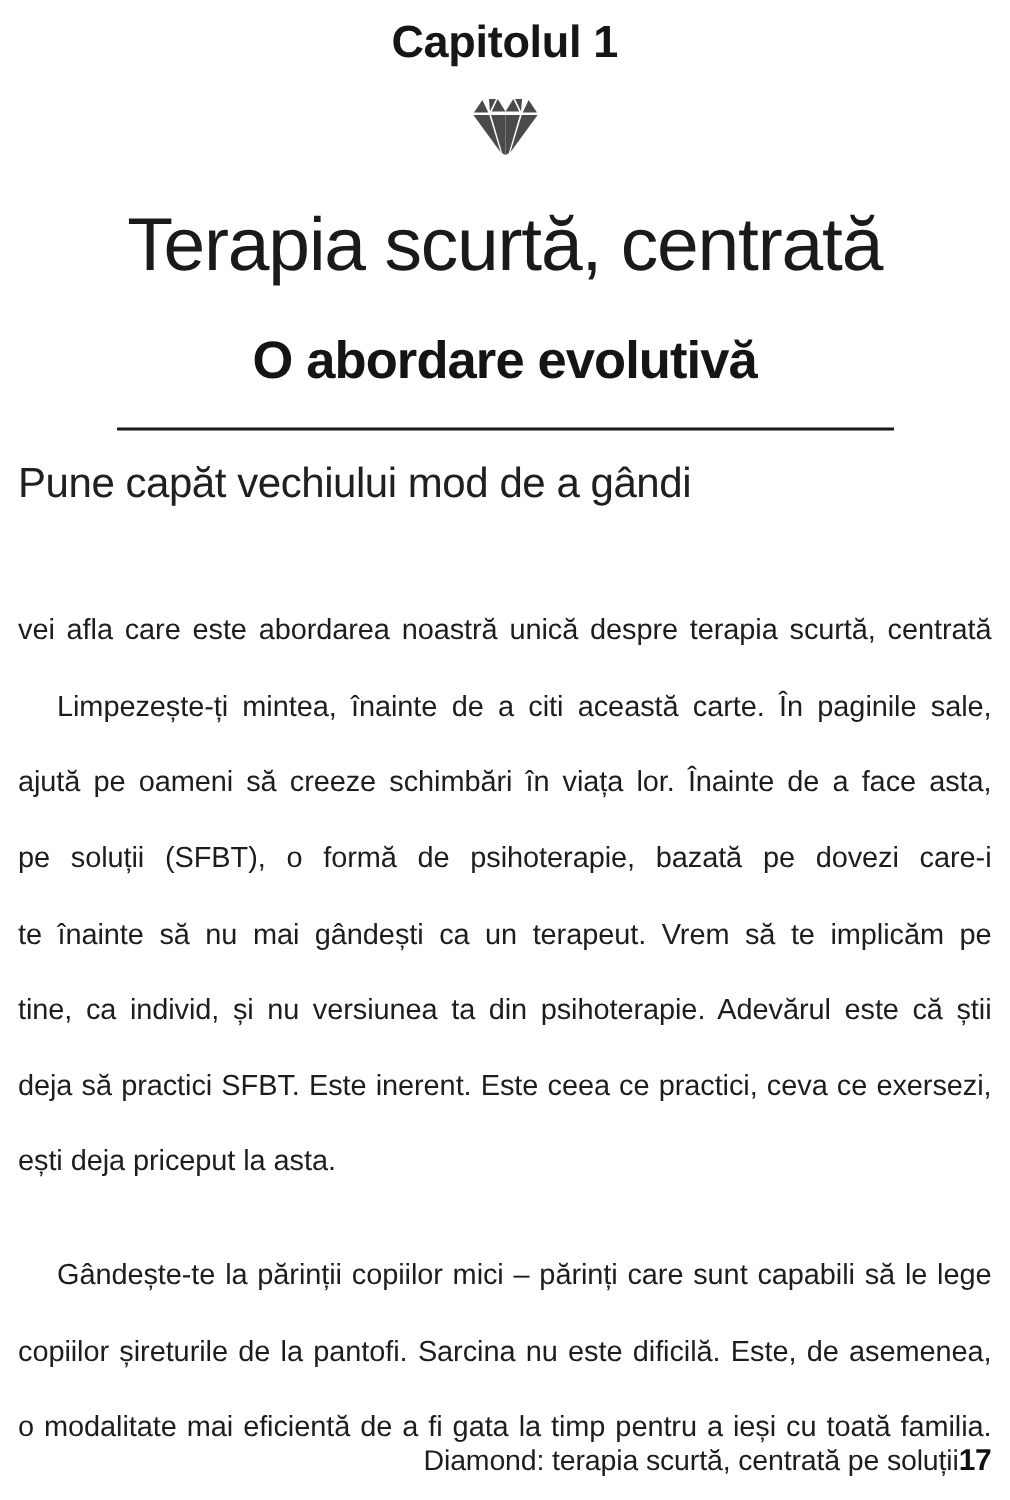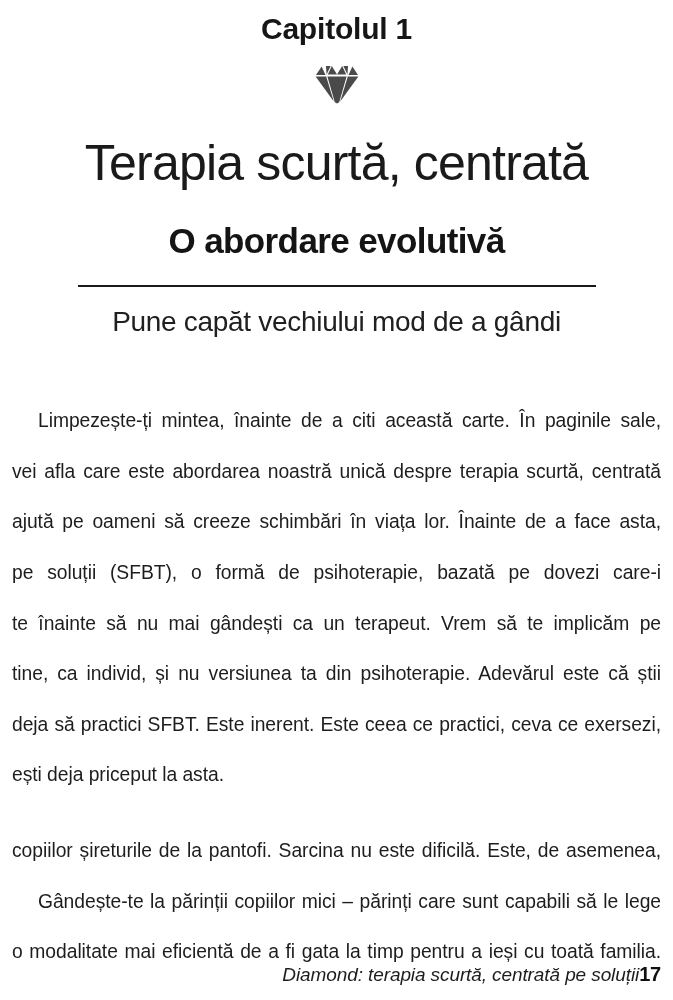--- a/index.html
+++ b/index.html
@@ -74,21 +74,21 @@
   .divider {
     width: 518px;
     height: 2px;
     background: #1a1a1a;
     margin: 24px auto 0 auto;
     border: 0;
   }
 
   
   .chapter-tagline {
-    text-align: center;
+    text-align: left;
     font-size: 28px;
     font-weight: 300;
     letter-spacing: -0.3px;
     color: #202020;
     margin: 0;
     padding-top: 18px;
     line-height: 1.2;
   }
 
   
@@ -130,21 +130,20 @@
     position: absolute;
     left: 12px;
     right: 12px;
     bottom: 14px;
     display: flex;
     justify-content: flex-end;
     align-items: baseline;
   }
   .running-head {
     font-size: 19px;
-    font-style: italic;
     font-weight: 400;
     color: #1d1d1d;
     letter-spacing: -0.1px;
   }
   .page-number {
     font-size: 20px;
     font-weight: 700;
     color: #101010;
     letter-spacing: -0.2px;
   }
@@ -183,33 +182,33 @@
 
   <h3 class="chapter-subtitle">O abordare evolutivă</h3>
 
   <hr class="divider">
 
   <h4 class="chapter-tagline">Pune capăt vechiului mod de a gândi</h4>
 
   <div class="body-copy">
 
     <p class="body-paragraph">
+      <span class="ln">vei afla care este abordarea noastră unică despre terapia scurtă, centrată</span>
       <span class="ln indent">Limpezește-ți mintea, înainte de a citi această carte. În paginile sale,</span>
-      <span class="ln">vei afla care este abordarea noastră unică despre terapia scurtă, centrată</span>
       <span class="ln">ajută pe oameni să creeze schimbări în viața lor. Înainte de a face asta,</span>
       <span class="ln">pe soluții (SFBT), o formă de psihoterapie, bazată pe dovezi care-i</span>
       <span class="ln">te înainte să nu mai gândești ca un terapeut. Vrem să te implicăm pe</span>
       <span class="ln">tine, ca individ, și nu versiunea ta din psihoterapie. Adevărul este că știi</span>
       <span class="ln">deja să practici SFBT. Este inerent. Este ceea ce practici, ceva ce exersezi,</span>
       <span class="ln last">ești deja priceput la asta.</span>
     </p>
 
     <p class="body-paragraph">
+      <span class="ln indent">Gândește-te la părinții copiilor mici – părinți care sunt capabili să le lege</span>
       <span class="ln">copiilor șireturile de la pantofi. Sarcina nu este dificilă. Este, de asemenea,</span>
-      <span class="ln indent">Gândește-te la părinții copiilor mici – părinți care sunt capabili să le lege</span>
       <span class="ln">o modalitate mai eficientă de a fi gata la timp pentru a ieși cu toată familia.</span>
       
       
       
       
       
       
     </p>
 
   </div>

